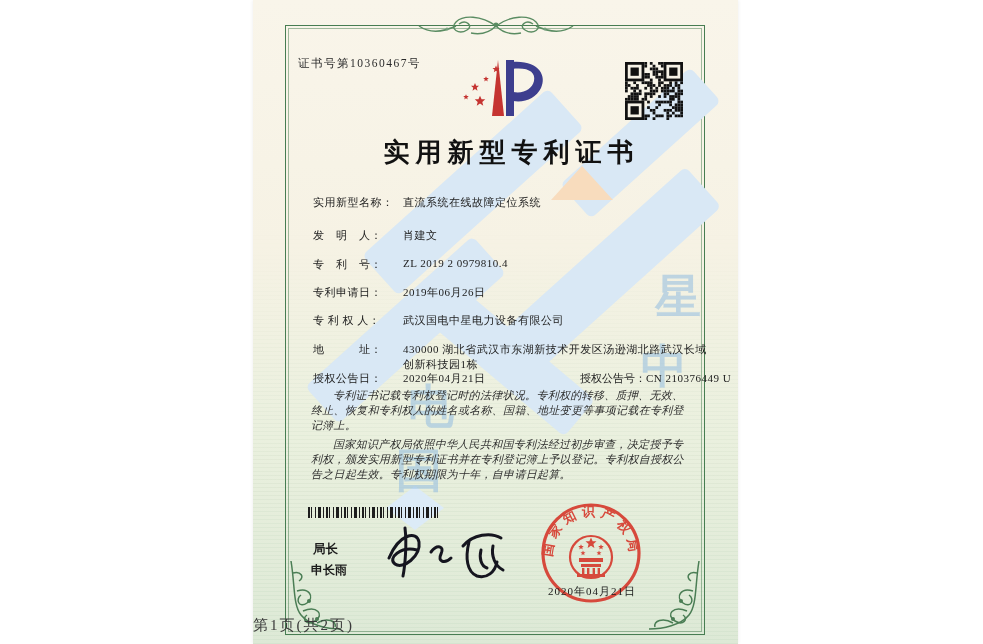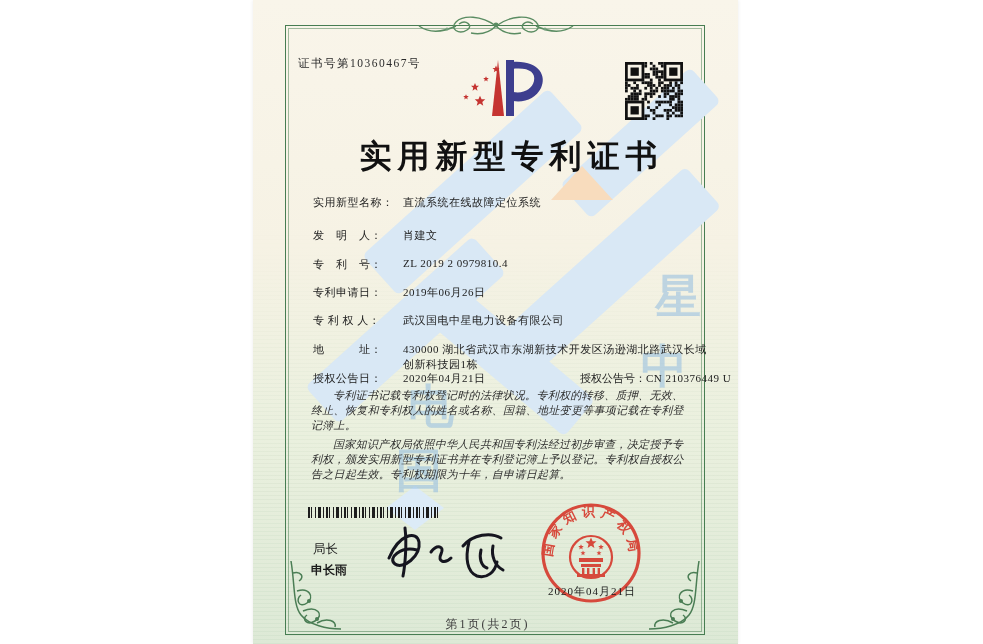--- a/index.html
+++ b/index.html
@@ -20,44 +20,44 @@
   .wm-bar{position:absolute;background:#d9e8f5;border-radius:6px;}
   .wm-char{position:absolute;font-weight:bold;font-size:46px;color:rgba(146,188,224,.55);
            font-family:"Liberation Sans",sans-serif;}
   .wm-peach{position:absolute;background:#f8dcbd;clip-path:polygon(50% 0,100% 100%,0 100%);}
   .wm-diamond{position:absolute;background:#dcebf7;clip-path:polygon(50% 0,100% 50%,50% 100%,0 50%);}
   
   .content{position:absolute;inset:0;z-index:3;}
   .cert-no{position:absolute;left:45px;top:56px;font-size:11.5px;letter-spacing:1.5px;color:#2a2a2a;}
   .logo{position:absolute;left:200px;top:54px;width:96px;height:72px;}
   .qr{position:absolute;left:372px;top:62px;width:58px;height:58px;}
-  .title{position:absolute;left:0;right:0;top:135px;text-align:center;font-size:32px;font-weight:700;
+  .title{position:absolute;left:0;right:0;top:135px;text-align:center;font-size:26px;font-weight:700;
          letter-spacing:6px;color:#111;padding-left:32px;}
   .frow{position:absolute;left:60px;font-size:11px;white-space:nowrap;color:#222;}
   .lbl{display:inline-block;width:90px;vertical-align:top;letter-spacing:.5px;}
   .val{letter-spacing:.5px;}
   .frow.wrap{white-space:normal;}
   .frow.wrap .val{display:inline-block;width:312px;vertical-align:top;line-height:15px;}
   .grant-no{position:absolute;left:267px;top:0;}
   .paras{position:absolute;left:58px;top:388px;width:380px;font-size:11px;line-height:15px;
          font-style:italic;color:#2e2e2e;letter-spacing:.3px;}
   .paras p{margin:0 0 4px 0;text-indent:2em;}
   .barcode{position:absolute;left:55px;top:507px;width:132px;height:11px;
         background:repeating-linear-gradient(90deg,#1d1d1d 0 2px,transparent 2px 3px,#1d1d1d 3px 4px,
         transparent 4px 7px,#1d1d1d 7px 8px,transparent 8px 10px,#1d1d1d 10px 13px,transparent 13px 15px,
         #1d1d1d 15px 16px,transparent 16px 18px);}
-  .signer-title{position:absolute;left:60px;top:541px;font-size:12.5px;font-weight:400;
+  .signer-title{position:absolute;left:60px;top:541px;font-size:12.5px;font-weight:700;
         font-family:"Liberation Sans","DejaVu Sans",sans-serif;}
   .signer-name{position:absolute;left:58px;top:562px;font-size:12px;font-weight:700;
         font-family:"Liberation Sans","DejaVu Sans",sans-serif;}
   .signature{position:absolute;left:122px;top:518px;width:140px;height:68px;}
   .seal{position:absolute;left:286px;top:501px;width:104px;height:104px;opacity:.92;}
   .seal-date{position:absolute;left:282px;top:584px;width:114px;text-align:center;font-size:11px;
         color:#1b1b1b;letter-spacing:1px;z-index:4;}
-  .footer{position:absolute;left:0;right:16px;top:616px;text-align:center;font-size:12px;
+  .footer{position:absolute;left:0;right:16px;top:616px;font-size:15px;
         letter-spacing:2px;color:#3a3a3a;}
   
   .orn-top{position:absolute;left:50%;top:13px;transform:translateX(-50%);z-index:2;}
   .orn-bl{position:absolute;left:34px;bottom:11px;z-index:2;}
   .orn-br{position:absolute;right:35px;bottom:11px;transform:scaleX(-1);z-index:2;}
 </style>
 </head>
 <body>
 
 <div class="stage">

